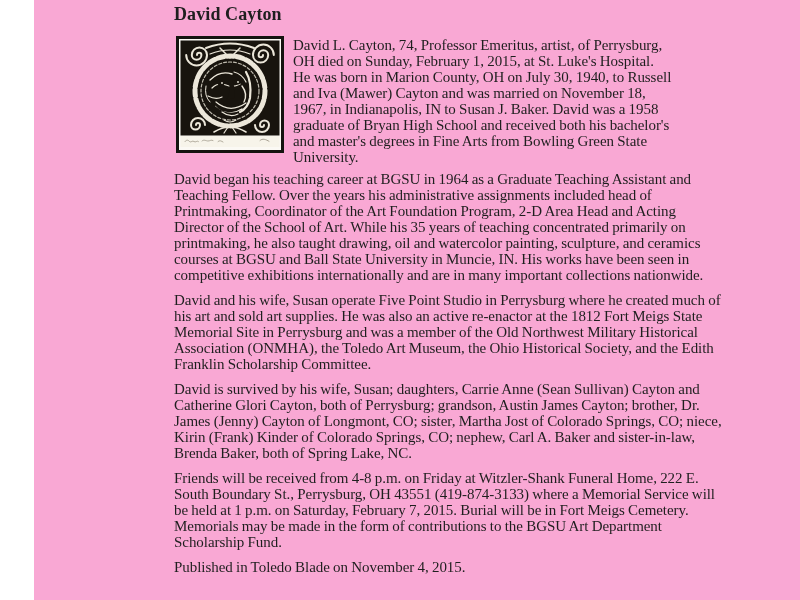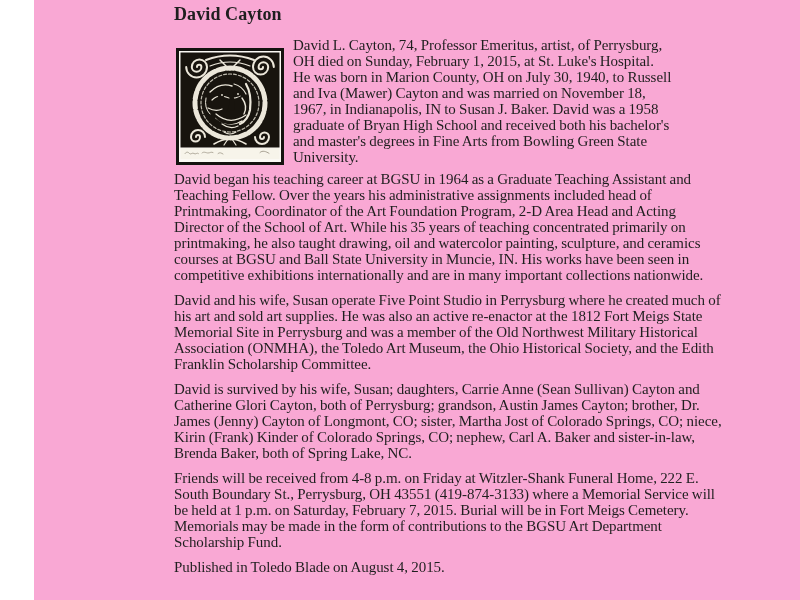--- a/index.html
+++ b/index.html
@@ -27,21 +27,21 @@
     letter-spacing: 0.1px;
   }
   .dates {
     font-size: 15px;
     font-weight: bold;
     line-height: 17px;
     margin: 0;
   }
   .intro-row {
     display: flex;
-    align-items: flex-end;
+    align-items: flex-start;
     margin-top: 12px;
     margin-bottom: 6px;
   }
   .artwork {
     flex: none;
     width: 108px;
     height: 117px;
     margin: 0 9px 0 2px;
   }
   .artwork svg { display: block; width: 108px; height: 117px; }
@@ -132,16 +132,16 @@
         </svg>
       </figure>
 
       <p class="para intro">David L. Cayton, 74, Professor Emeritus, artist, of Perrysburg, OH died on Sunday, February 1, 2015, at St. Luke's Hospital. He was born in Marion County, OH on July 30, 1940, to Russell and Iva (Mawer) Cayton and was married on November 18, 1967, in Indianapolis, IN to Susan J. Baker. David was a 1958 graduate of Bryan High School and received both his bachelor's and master's degrees in Fine Arts from Bowling Green State University.</p>
     </div>
 
     <p class="para">David began his teaching career at BGSU in 1964 as a Graduate Teaching Assistant and Teaching Fellow. Over the years his administrative assignments included head of Printmaking, Coordinator of the Art Foundation Program, 2-D Area Head and Acting Director of the School of Art. While his 35 years of teaching concentrated primarily on printmaking, he also taught drawing, oil and watercolor painting, sculpture, and ceramics courses at BGSU and Ball State University in Muncie, IN. His works have been seen in competitive exhibitions internationally and are in many important collections nationwide.</p>
     <p class="para">David and his wife, Susan operate Five Point Studio in Perrysburg where he created much of his art and sold art supplies. He was also an active re-enactor at the 1812 Fort Meigs State Memorial Site in Perrysburg and was a member of the Old Northwest Military Historical Association (ONMHA), the Toledo Art Museum, the Ohio Historical Society, and the Edith Franklin Scholarship Committee.</p>
     <p class="para">David is survived by his wife, Susan; daughters, Carrie Anne (Sean Sullivan) Cayton and Catherine Glori Cayton, both of Perrysburg; grandson, Austin James Cayton; brother, Dr. James (Jenny) Cayton of Longmont, CO; sister, Martha Jost of Colorado Springs, CO; niece, Kirin (Frank) Kinder of Colorado Springs, CO; nephew, Carl A. Baker and sister-in-law, Brenda Baker, both of Spring Lake, NC.</p>
     <p class="para">Friends will be received from 4-8 p.m. on Friday at Witzler-Shank Funeral Home, 222 E. South Boundary St., Perrysburg, OH 43551 (419-874-3133) where a Memorial Service will be held at 1 p.m. on Saturday, February 7, 2015. Burial will be in Fort Meigs Cemetery. Memorials may be made in the form of contributions to the BGSU Art Department Scholarship Fund.</p>
-    <p class="para">Published in Toledo Blade on August 4, 2015.</p>
+    <p class="para">Published in Toledo Blade on November 4, 2015.</p>
 
   </div>
 </div>
 
 </body></html>

